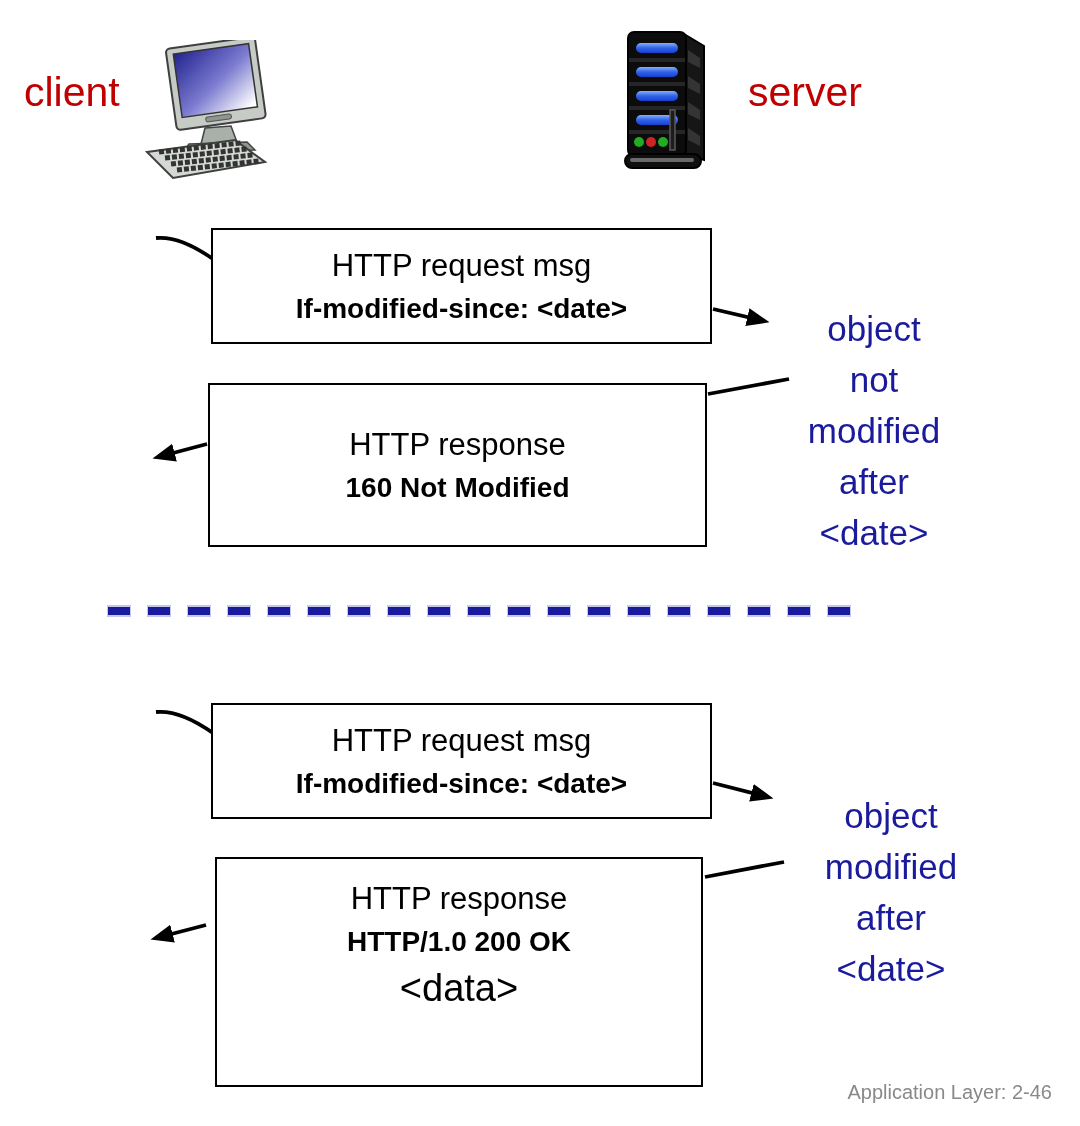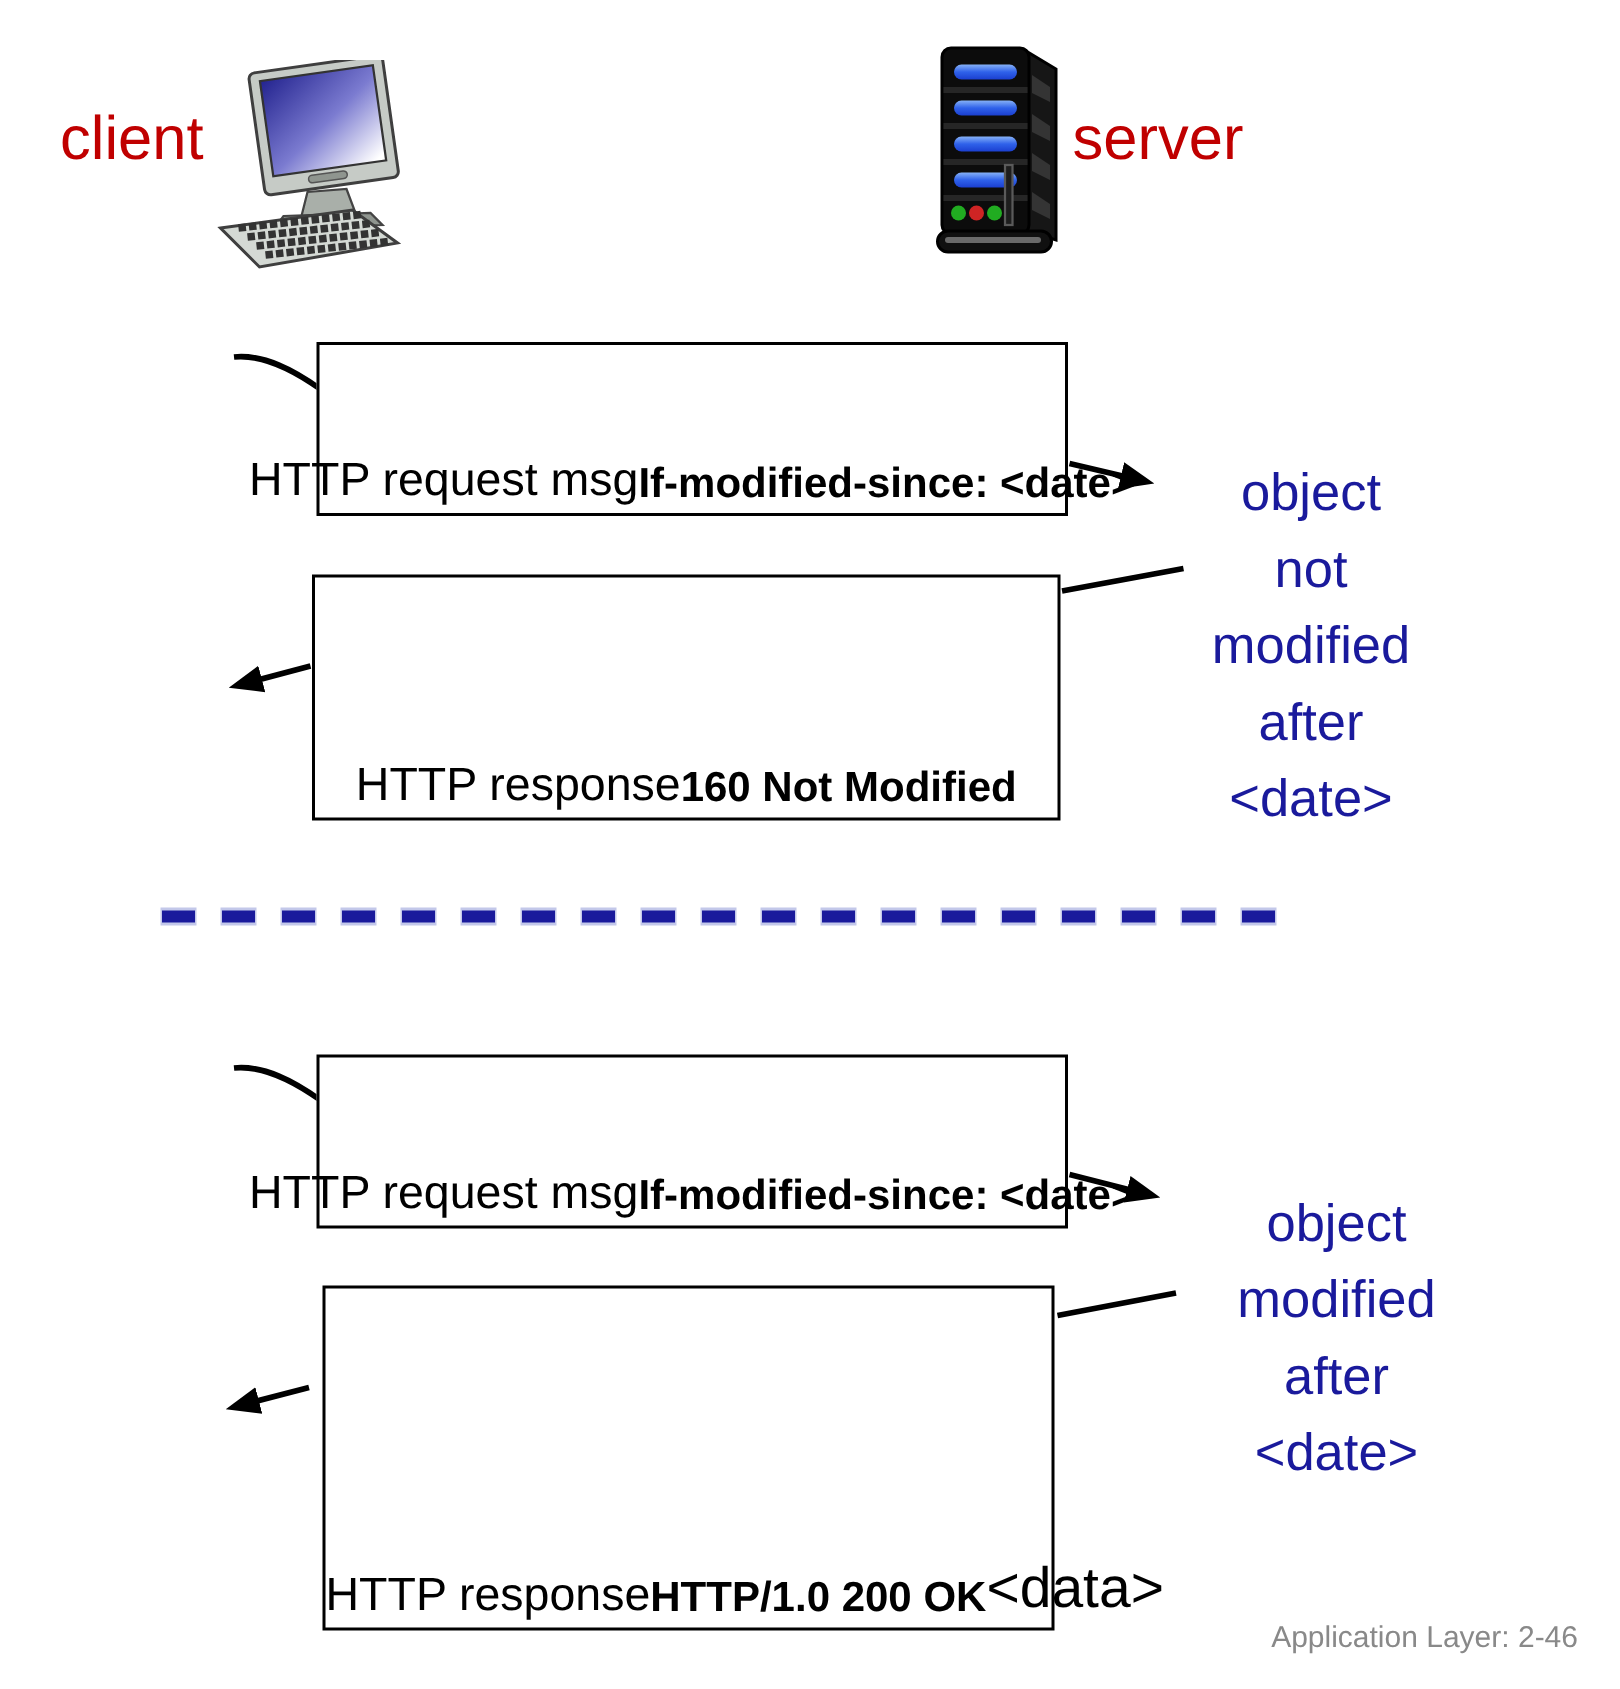--- a/index.html
+++ b/index.html
@@ -7,21 +7,21 @@
     position:relative;width:1080px;height:1126px;background:#ffffff;
     font-family:"Liberation Sans", sans-serif;overflow:hidden;
   }
   .abs{position:absolute;}
   .role-label{
     font-size:41px;color:var(--accent_red,#c00000);
     white-space:nowrap;line-height:1;
   }
   .msg-box{
     position:absolute;border:2.5px solid #000;background:#fff;
-    display:flex;flex-direction:row;align-items:flex-end;justify-content:center;
+    display:flex;flex-direction:column;align-items:center;justify-content:center;
     text-align:center;color:#000;box-sizing:border-box;
   }
   .msg-box.top-align{justify-content:flex-start;}
   .bl-reg{font-size:31px;line-height:44px;white-space:nowrap;}
   .bl-bold{font-size:28px;font-weight:bold;line-height:41px;white-space:nowrap;}
   .bl-data{font-size:38px;font-weight:normal;line-height:52px;white-space:nowrap;}
   .note{
     position:absolute;color:var(--accent_blue,#1a1a9c);
     font-size:35px;text-align:center;white-space:nowrap;margin-top:36px;
   }
@@ -51,21 +51,21 @@
 
     <path d="M107,611 H859" stroke="#c3c8ea" stroke-width="12" stroke-dasharray="24 16" fill="none"></path>
     <path d="M108,611 H858" stroke="var(--accent_blue,#1a1a9c)" stroke-width="8" stroke-dasharray="22 18" fill="none"></path>
 
     <path d="M156,712 C176,710 196,721 213,733" stroke="#000" stroke-width="3.8" fill="none"></path>
     <path d="M713,783 L768,797" stroke="#000" stroke-width="3.8" fill="none" marker-end="url(#ah)"></path>
     <path d="M784,862 L705,877" stroke="#000" stroke-width="3.8" fill="none"></path>
     <path d="M206,925 L156,938" stroke="#000" stroke-width="3.8" fill="none" marker-end="url(#ah)"></path>
   </svg>
 
-  <div class="abs role-label" style="left:40px;top:72px;">client</div>
+  <div class="abs role-label" style="left:24px;top:72px;">client</div>
 
   <svg class="abs" style="left:143px;top:40px;" width="126" height="140" viewBox="0 0 126 140">
     <defs>
       <linearGradient id="scr" x1="0" y1="0" x2="0.9" y2="1">
         <stop offset="0" stop-color="#23238f"></stop>
         <stop offset="0.55" stop-color="#7b7bd0"></stop>
         <stop offset="1" stop-color="#ffffff"></stop>
       </linearGradient>
     </defs>
     <g transform="rotate(-8 63 60)">
@@ -105,21 +105,21 @@
     <rect x="12" y="61" width="42" height="10" rx="5" fill="url(#bar)"></rect>
     <rect x="12" y="85" width="42" height="10" rx="5" fill="url(#bar)"></rect>
     <rect x="46" y="80" width="5" height="40" fill="#1d1d1d" stroke="#5a5a5a" stroke-width="1.5"></rect>
     <circle cx="15" cy="112" r="5" fill="#21ac21"></circle>
     <circle cx="27" cy="112" r="5" fill="#cf2424"></circle>
     <circle cx="39" cy="112" r="5" fill="#21ac21"></circle>
     <rect x="1" y="124" width="76" height="14" rx="7" fill="#101010" stroke="#000" stroke-width="2"></rect>
     <rect x="6" y="128" width="64" height="4" rx="2" fill="#6a6a6a"></rect>
   </svg>
 
-  <div class="abs role-label" style="left:715px;top:72px;text-align:center;">server</div>
+  <div class="abs role-label" style="left:748px;top:72px;text-align:center;">server</div>
 
   <div class="msg-box" style="left:211px;top:228px;width:501px;height:116px;">
     <div class="bl-reg">HTTP request msg</div>
     <div class="bl-bold">If-modified-since: &lt;date&gt;</div>
   </div>
 
   <div class="note" style="left:762px;top:267px;width:224px;">
     <div>object</div>
     <div>not</div>
     <div>modified</div>

